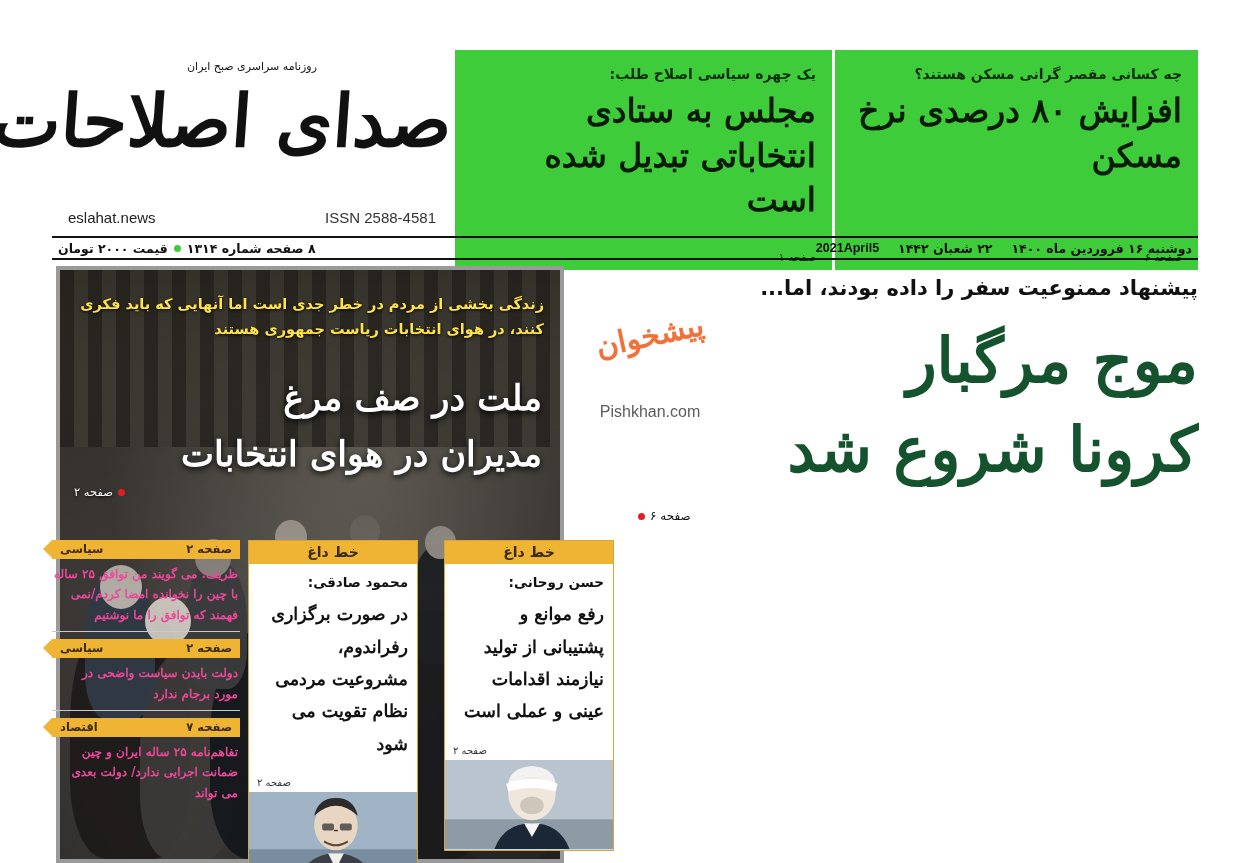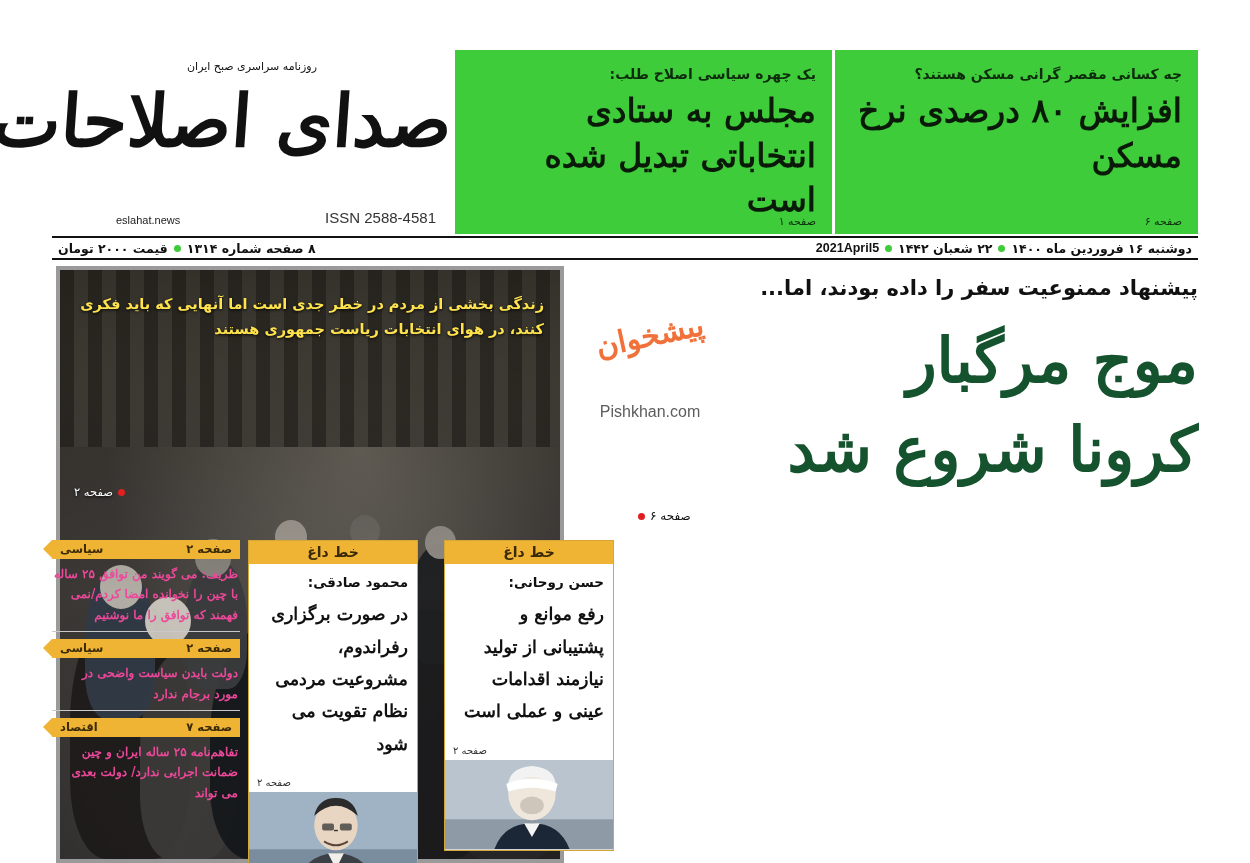--- a/index.html
+++ b/index.html
@@ -70,28 +70,27 @@
     bottom: 8px;
     right: 16px;
     font-size: 15px;
     color: #333;
     font-family: "Liberation Sans", sans-serif;
   }
   .masthead-site {
     position: absolute;
     bottom: 8px;
     left: 16px;
-    font-size: 11px;
+    font-size: 15px;
     color: #222;
     font-family: "Liberation Sans", sans-serif;
-    margin-left: 48px;
   }
 
   .green-cell {
-    height: 184px;
+    height: 220px;
     background: #3fcc3a;
     position: relative;
     box-sizing: border-box;
     padding: 14px 16px 22px 16px;
     border-left: 3px solid #fff;
   }
   .green-cell.mid { width: 380px; order: 2; }
   .green-cell.left { width: 366px; order: 1; }
   .gc-kicker {
     font-size: 14px;
@@ -454,20 +453,24 @@
         <i class="h" style="left:43%;bottom:305px;width:32px;height:34px;background:#a79f95;"></i>
         <i class="h" style="left:58%;bottom:312px;width:30px;height:32px;background:#6f6a64;"></i>
         <i class="h" style="left:73%;bottom:300px;width:31px;height:33px;background:#9a948b;"></i>
         <i class="h" style="left:88%;bottom:276px;width:36px;height:38px;background:#857f77;"></i>
         <i class="h" style="left:17%;bottom:214px;width:46px;height:48px;background:#cfc9bf;"></i>
         <i class="h" style="left:63%;bottom:243px;width:40px;height:42px;background:#bdb6ac;"></i>
       </div>
       <div class="photo-shade"></div>
     </div>
     <div class="photo-caption">زندگی بخشی از مردم در خطر جدی است اما آنهایی که باید فکری کنند، در هوای انتخابات ریاست جمهوری هستند</div>
+    <div class="photo-head">
+      <div>ملت در صف مرغ</div>
+      <div>مدیران در هوای انتخابات</div>
+    </div>
     <div class="photo-page">
       <span class="dot-r"></span>
       <span>صفحه ۲</span>
     </div>
   </div>
 
   <div class="watermark">
     <div class="wm-fa">پیشخوان</div>
     <div class="wm-en">Pishkhan.com</div>
   </div>

